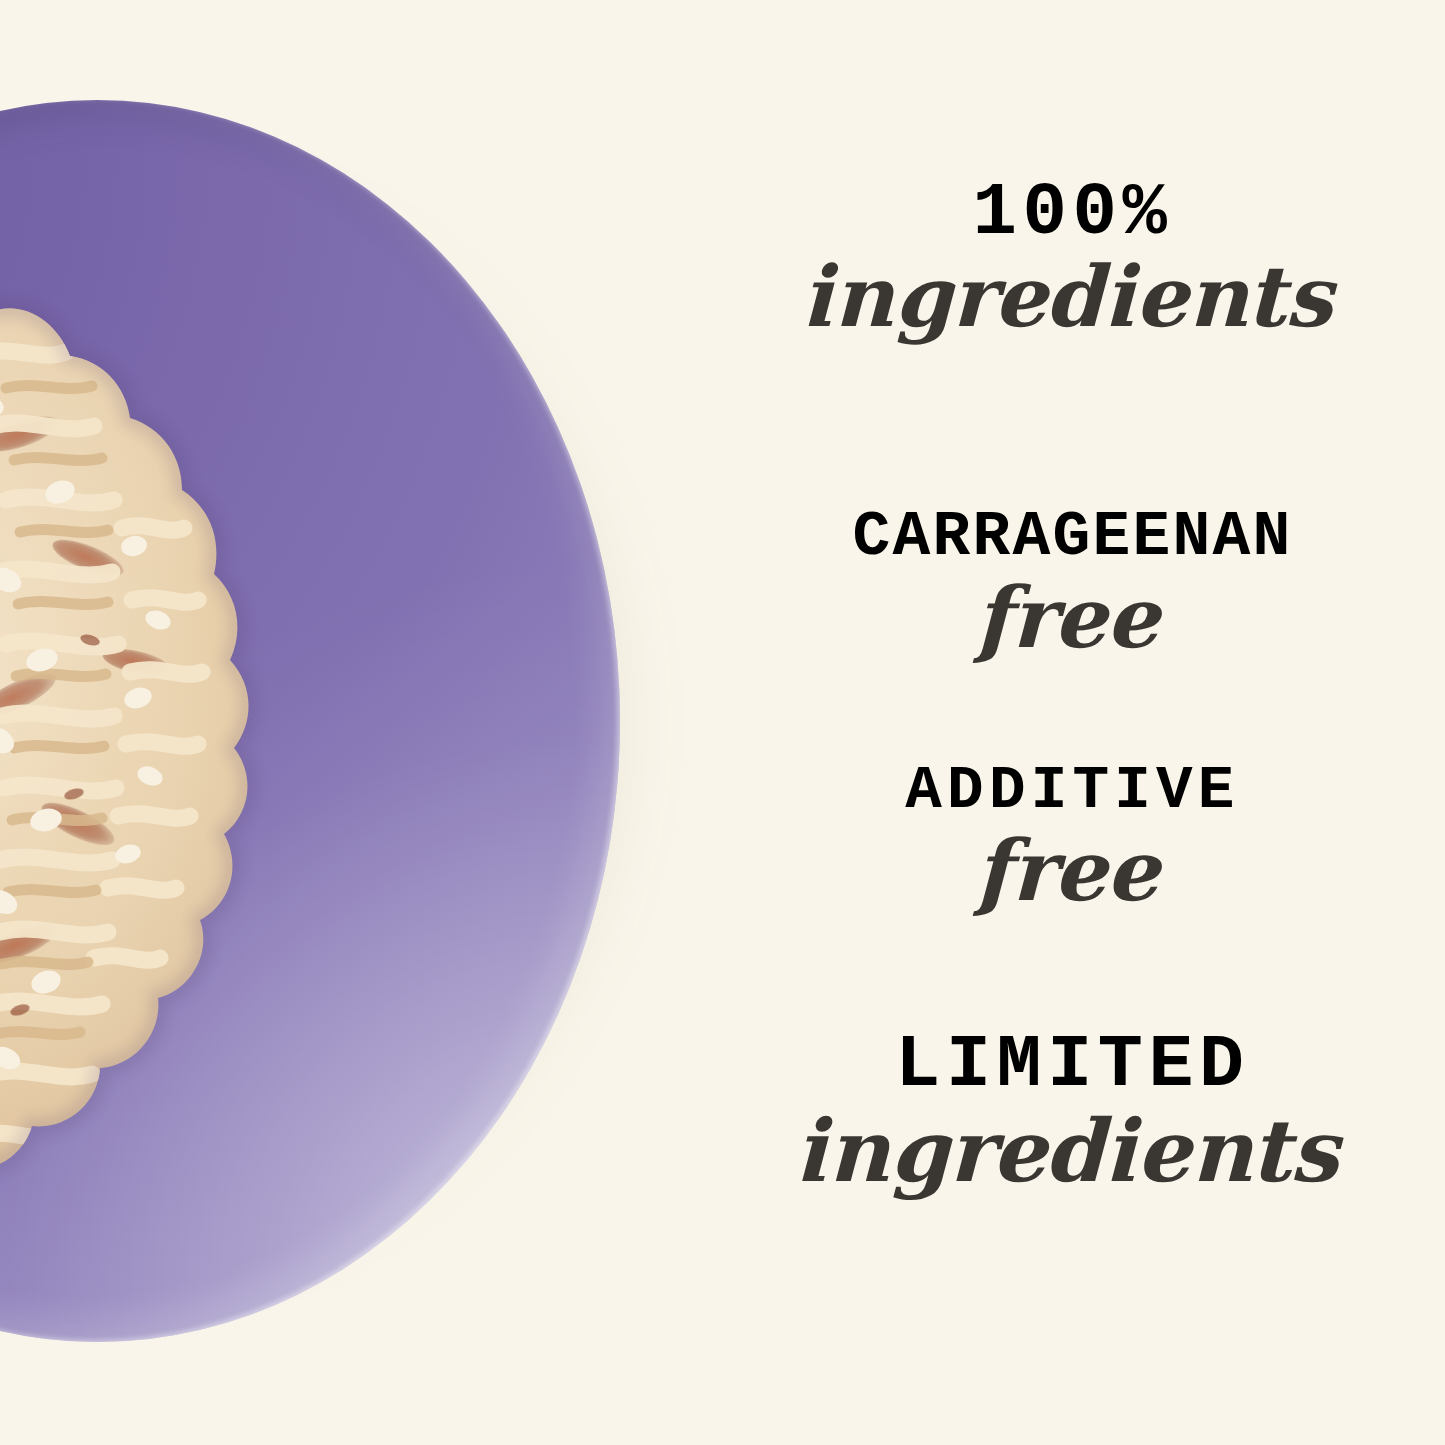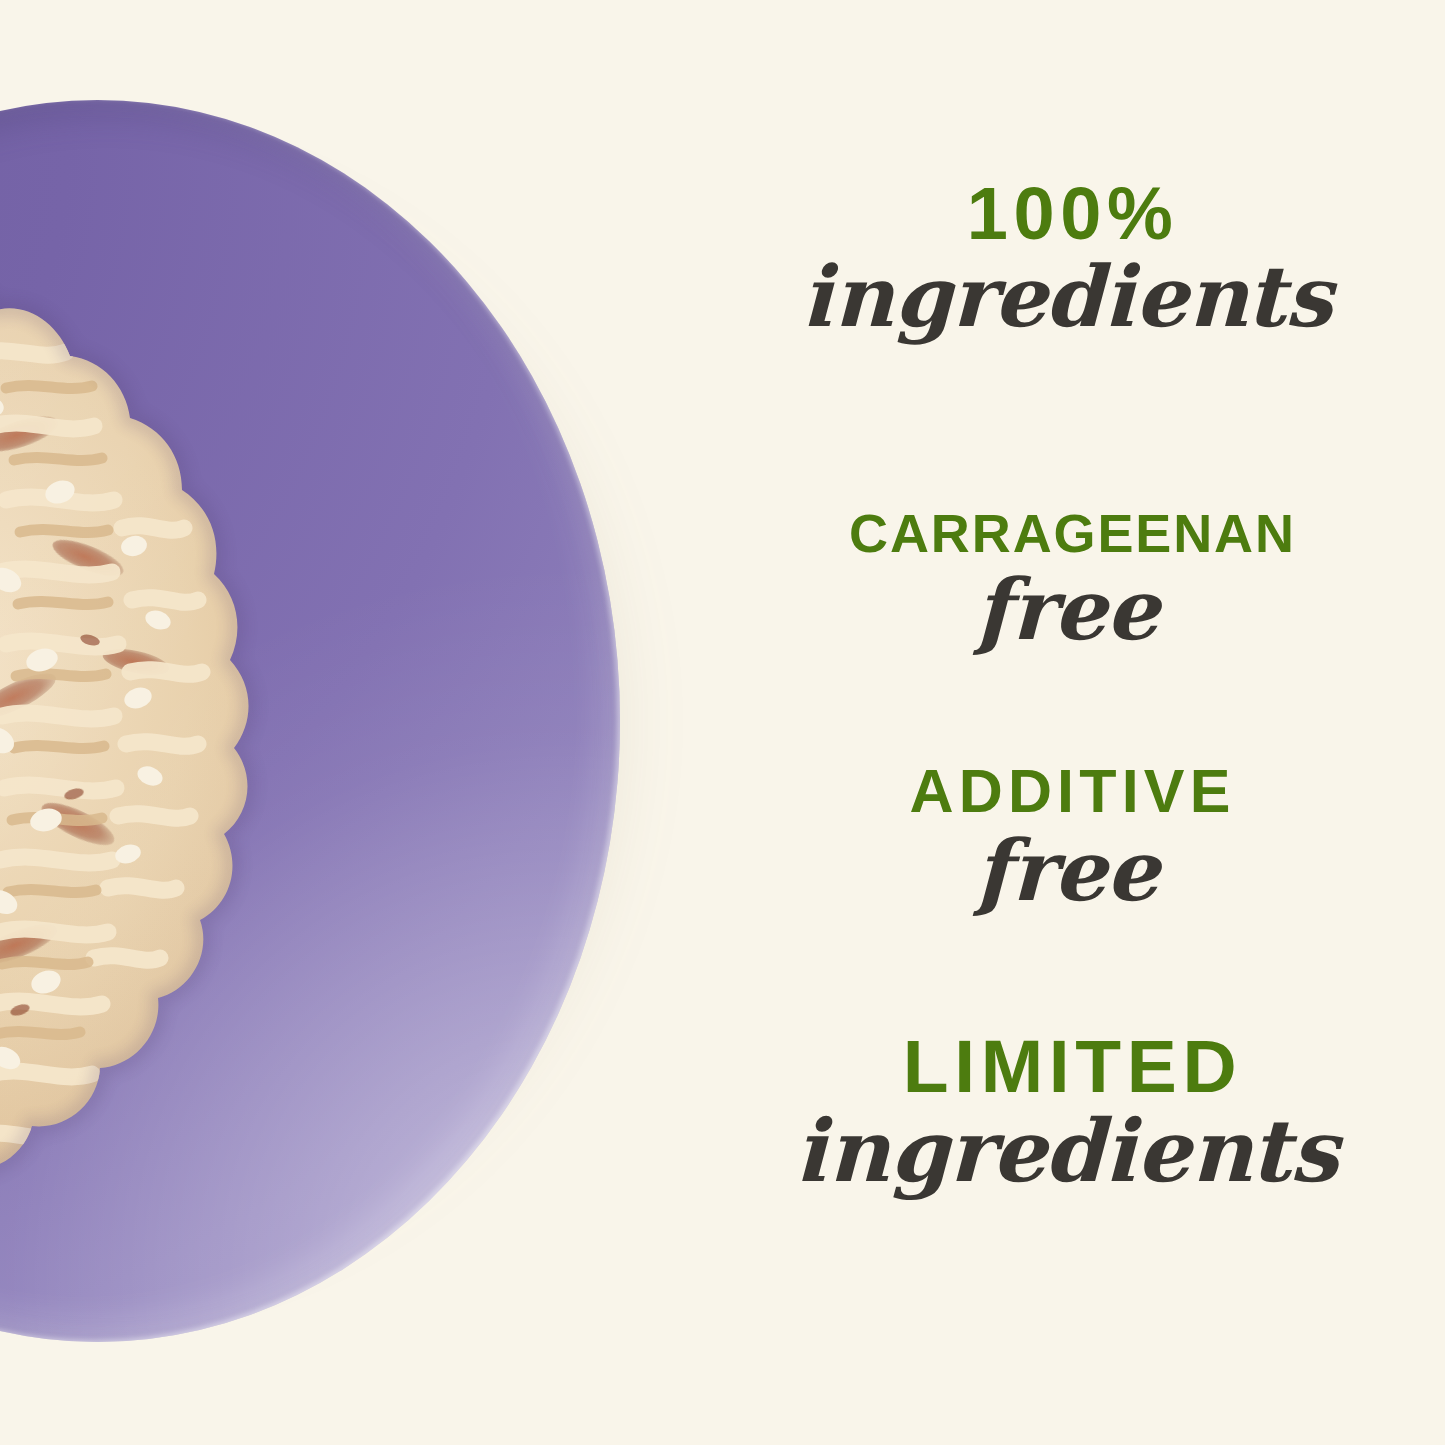--- a/index.html
+++ b/index.html
@@ -91,33 +91,33 @@
     position:absolute;
     left:0; width:745px;
     text-align:center;
   }
   .benefit.b0{ top:178px; }
   .benefit.b1{ top:508px; }
   .benefit.b2{ top:762px; }
   .benefit.b3{ top:1030px;text-align:center; }
 
   .head{
-    color:#4d7c0f;
-    font-family:Liberation Sans, sans-serif;
+    color:#000000;
+    font-family:Liberation Mono, monospace;
     font-weight:bold;
     text-transform:uppercase;
     line-height:0.96;
     letter-spacing:0.055em;
     white-space:nowrap;
   }
   .head .l{ display:block; }
 
   
   .b0 .head{ font-size:74px; letter-spacing:0.075em; }
-  .b1 .head{ font-size:54px; letter-spacing:0.035em; }
+  .b1 .head{ font-size:63px; letter-spacing:0.035em; }
   .b2 .head{ font-size:61px; letter-spacing:0.085em; }
   .b3 .head{ font-size:75px; letter-spacing:0.075em; }
 
   .script{
     color:#3A3733;
     font-family:"DejaVu Serif", serif;
     font-style:italic;
     font-weight:bold;
     white-space:nowrap;
     line-height:1;

